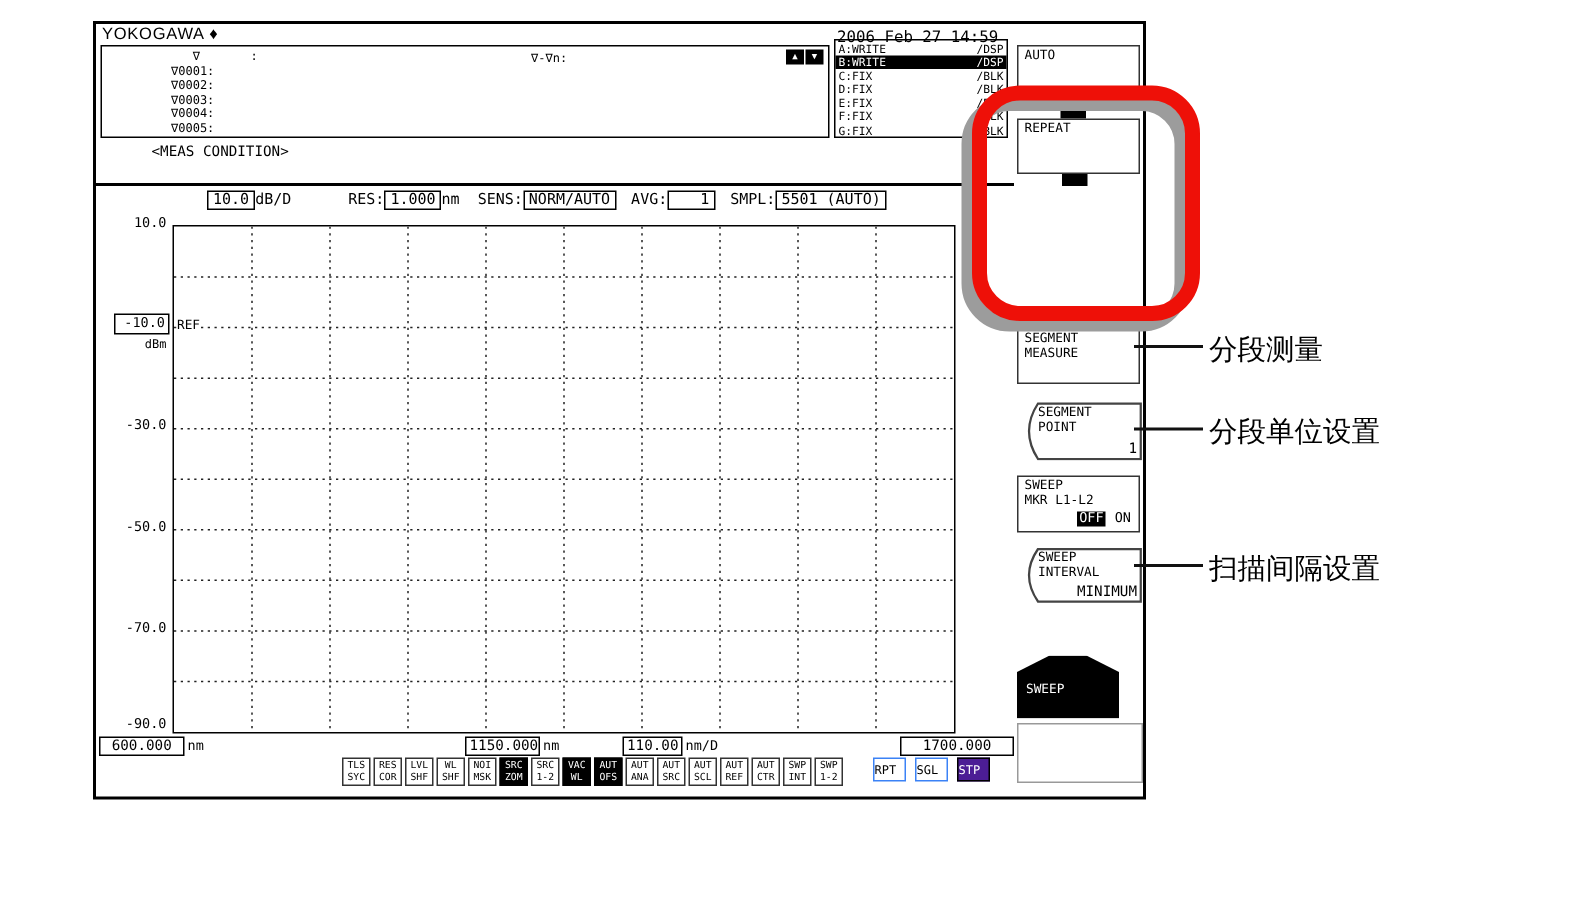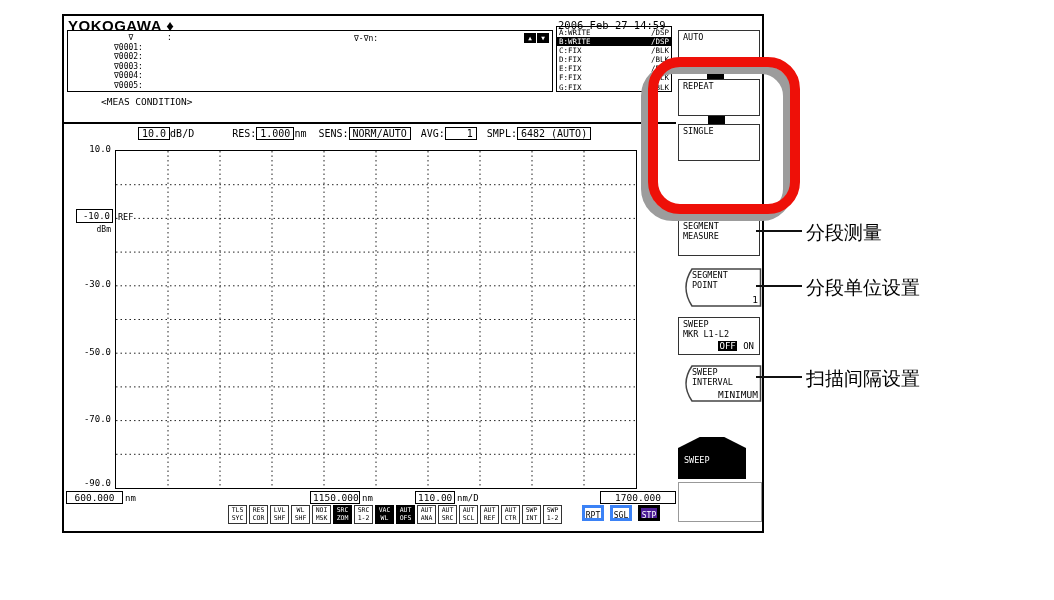--- a/index.html
+++ b/index.html
@@ -3,21 +3,21 @@
 <meta charset="utf-8">
 <style>
   html,body{margin:0;padding:0;}
   body{width:1054px;height:600px;position:relative;background:#fff;
        font-family:"DejaVu Sans Mono",monospace;color:#000;overflow:hidden;}
   .abs{position:absolute;}
   
   .screen{position:absolute;left:62px;top:14px;width:702px;height:519px;
           border:2px solid #000;box-sizing:border-box;background:#fff;}
   .brand{left:4px;top:1px;font-family:"Liberation Sans",sans-serif;
-         font-weight:bold;font-size:15px;letter-spacing:0.5px;}
+         font-weight:normal;font-size:11px;letter-spacing:0.5px;}
   .datetime{left:494px;top:3px;font-size:10.5px;white-space:pre;}
   
   .marker-box{left:3px;top:14px;width:486px;height:62px;border:1px solid #000;box-sizing:border-box;}
   .marker-rows{position:absolute;left:46px;top:2px;}
   .mrow{font-size:8px;line-height:9.6px;white-space:pre;}
   .delta{position:absolute;left:286px;top:3px;font-size:8px;}
   .updown{position:absolute;right:3px;top:2px;display:flex;gap:1px;}
   .udbtn{width:12px;height:10px;background:#000;color:#fff;font-size:6px;
          line-height:10px;text-align:center;}
   
@@ -46,22 +46,22 @@
   
   .xlab{top:475px;height:13px;font-size:9.5px;}
   .xval{border:1px solid #000;padding:0 2px;display:inline-block;text-align:center;box-sizing:border-box;}
   .xunit{font-size:9px;padding-left:2px;}
   
   .icon-row{left:164px;top:489px;display:flex;gap:2px;}
   .sicon{width:19px;border:1px solid #333;font-size:6.5px;line-height:7.5px;
          text-align:center;padding:1px 0;box-sizing:border-box;background:#fff;}
   .sicon.on{background:#000;color:#fff;border-color:#000;}
   .btn-row{left:518px;top:489px;display:flex;gap:6px;}
-  .sbtn{width:22px;height:16px;border:3px solid #3b82f6;font-size:8px;line-height:15px;
-        text-align:center;box-sizing:border-box;background:#fff;}
+  .sbtn{width:22px;height:16px;border:1px solid #3b82f6;font-size:8px;line-height:15px;
+        box-sizing:border-box;background:#fff;}
   .sbtn.on{background:#4c1d95;color:#fff;border-color:#000;}
   
   .skey{left:614px;width:82px;border:1.5px solid #333;box-sizing:border-box;
         background:#fff;font-size:8.5px;line-height:9.5px;padding:2px 0 0 4px;}
   .skey.black{background:#000;color:#fff;border-color:#000;}
   .tab{background:#000;}
   .curvekey{left:614px;width:84px;}
   .curvekey svg{position:absolute;left:0;top:0;}
   .ck-text{position:absolute;left:14px;top:3px;font-size:8.5px;line-height:9.5px;}
   .ck-val{position:absolute;right:4px;bottom:2px;font-size:9.5px;}
@@ -117,21 +117,21 @@
     </div>
 
   <div class="abs meas-title">&lt;MEAS CONDITION&gt;</div>
   <div class="abs separator"></div>
 
   <div class="abs settings">
     <span class="vbox">10.0</span><span>dB/D</span><span style="width:38px"></span>
     <span>RES:</span> <span class="vbox">1.000</span><span>nm</span><span style="width:12px"></span>
     <span>SENS:</span><span class="vbox">NORM/AUTO</span><span style="width:10px"></span>
     <span>AVG:</span><span class="vbox right" style="min-width:24px">1</span><span style="width:10px"></span>
-    <span>SMPL:</span><span class="vbox right">6482 (AUTO)</span>
+    <span>SMPL:</span><span class="vbox right">5501 (AUTO)</span>
   </div>
 
   <div class="abs graph">
     <svg id="grid-svg" width="520" height="337">
         <line x1="52" x2="52" y1="0" y2="337" stroke="#222" stroke-width="1" stroke-dasharray="1.5 3"></line>
         <line x1="104" x2="104" y1="0" y2="337" stroke="#222" stroke-width="1" stroke-dasharray="1.5 3"></line>
         <line x1="156" x2="156" y1="0" y2="337" stroke="#222" stroke-width="1" stroke-dasharray="1.5 3"></line>
         <line x1="208" x2="208" y1="0" y2="337" stroke="#222" stroke-width="1" stroke-dasharray="1.5 3"></line>
         <line x1="260" x2="260" y1="0" y2="337" stroke="#222" stroke-width="1" stroke-dasharray="1.5 3"></line>
         <line x1="312" x2="312" y1="0" y2="337" stroke="#222" stroke-width="1" stroke-dasharray="1.5 3"></line>
@@ -232,21 +232,20 @@
   <div class="abs btn-row">
       <div class="sbtn">RPT</div>
       <div class="sbtn">SGL</div>
       <div class="sbtn on">STP</div>
     </div>
 
   <div class="abs skey" style="top:14px;height:44px">AUTO</div>
   <div class="abs tab" style="left:643px;top:57px;width:17px;height:7px"></div>
   <div class="abs skey" style="top:63px;height:37px">REPEAT</div>
   <div class="abs tab" style="left:644px;top:100px;width:17px;height:8px"></div>
-  <div class="abs skey" style="top:108px;height:37px">SINGLE</div>
   <div class="abs tab" style="left:644px;top:195px;width:19px;height:8px"></div>
   <div class="abs skey" style="top:203px;height:37px"><span>SEGMENT</span><br><span>MEASURE</span></div>
 
   <div class="abs curvekey" style="top:252px;height:39px">
     <svg width="84" height="39">
         <path d="M14,1 H82.5 V38 H14 Q2,19.5 14,1 Z" fill="#fff" stroke="#444" stroke-width="1.5"></path>
       </svg>
     <div class="ck-text"><span>SEGMENT</span><br><span>POINT</span></div>
     <div class="ck-val">1</div>
   </div>

